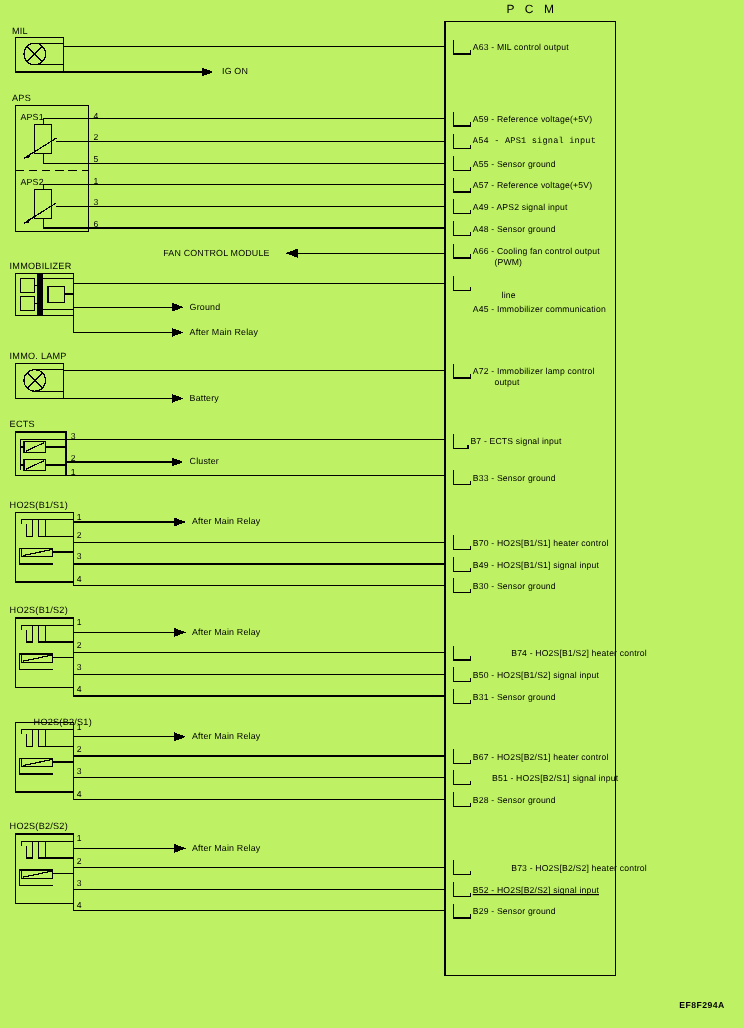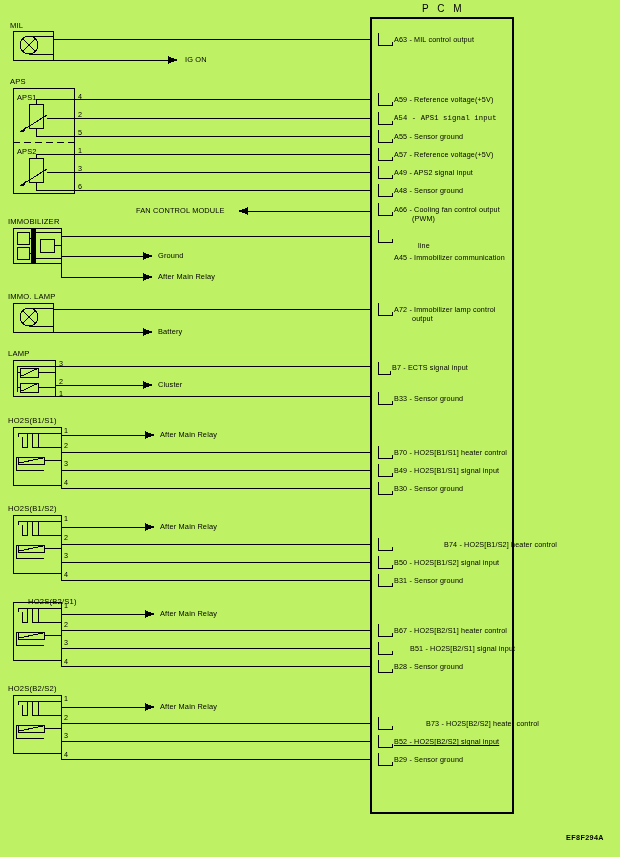--- a/index.html
+++ b/index.html
@@ -227,21 +227,21 @@
   <div class="lbl lbl-comp" style="left:10px; top:21px;">MIL</div>
 
   <div class="lbl lbl-comp" style="left:10px; top:77px;">APS</div>
   <div class="lbl lbl-sub" style="left:17px; top:93px;">APS1</div>
   <div class="lbl lbl-sub" style="left:17px; top:147px;">APS2</div>
 
   <div class="lbl lbl-comp" style="left:8px; top:217px;">IMMOBILIZER</div>
 
   <div class="lbl lbl-comp" style="left:8px; top:292px;">IMMO. LAMP</div>
 
-  <div class="lbl lbl-comp" style="left:8px; top:349px;">LAMP</div>
+  <div class="lbl lbl-comp" style="left:8px; top:349px;">ECTS</div>
 
   <div class="lbl lbl-comp" style="left:8px; top:416px;">HO2S(B1/S1)</div>
   <div class="lbl lbl-comp" style="left:8px; top:504px;">HO2S(B1/S2)</div>
   <div class="lbl lbl-comp" style="left:8px; top:597px;padding-left:20px;">HO2S(B2/S1)</div>
   <div class="lbl lbl-comp" style="left:8px; top:684px;">HO2S(B2/S2)</div>
 
   <div class="lbl lbl-num" style="left:78px; top:92px;">4</div>
   <div class="lbl lbl-num" style="left:78px; top:110px;">2</div>
   <div class="lbl lbl-num" style="left:78px; top:128px;">5</div>
   <div class="lbl lbl-num" style="left:78px; top:146px;">1</div>
@@ -294,21 +294,21 @@
   <div class="lbl lbl-pin" style="left:412px; top:214px;">(PWM)</div>
   <div class="lbl lbl-pin" style="left:394px; top:232px;margin-top:21px;">A45 - Immobilizer communication</div>
   <div class="lbl lbl-pin" style="left:418px; top:241px;">line</div>
   <div class="lbl lbl-pin" style="left:394px; top:305px;">A72 - Immobilizer lamp control</div>
   <div class="lbl lbl-pin" style="left:412px; top:314px;">output</div>
   <div class="lbl lbl-pin" style="left:392px; top:363px;">B7 - ECTS signal input</div>
   <div class="lbl lbl-pin" style="left:394px; top:394px;">B33 - Sensor ground</div>
   <div class="lbl lbl-pin" style="left:394px; top:448px;">B70 - HO2S[B1/S1] heater control</div>
   <div class="lbl lbl-pin" style="left:394px; top:466px;">B49 - HO2S[B1/S1] signal input</div>
   <div class="lbl lbl-pin" style="left:394px; top:484px;">B30 - Sensor ground</div>
-  <div class="lbl lbl-pin" style="left:398px; top:540px;padding-left:46px;">B74 - HO2S[B1/S2] heater control</div>
+  <div class="lbl lbl-pin" style="left:380px; top:540px;padding-left:46px;">B74 - HO2S[B1/S2] heater control</div>
   <div class="lbl lbl-pin" style="left:394px; top:558px;">B50 - HO2S[B1/S2] signal input</div>
   <div class="lbl lbl-pin" style="left:394px; top:576px;">B31 - Sensor ground</div>
   <div class="lbl lbl-pin" style="left:394px; top:626px;">B67 - HO2S[B2/S1] heater control</div>
   <div class="lbl lbl-pin" style="left:394px; top:644px;padding-left:16px;">B51 - HO2S[B2/S1] signal input</div>
   <div class="lbl lbl-pin" style="left:394px; top:662px;">B28 - Sensor ground</div>
   <div class="lbl lbl-pin" style="left:394px; top:719px;padding-left:32px;">B73 - HO2S[B2/S2] heater control</div>
   <div class="lbl lbl-pin" style="left:394px; top:737px;text-decoration:underline;">B52 - HO2S[B2/S2] signal input</div>
   <div class="lbl lbl-pin" style="left:394px; top:755px;">B29 - Sensor ground</div>
 
   <div class="lbl lbl-figcode" style="left:566px; top:833px;">EF8F294A</div>

